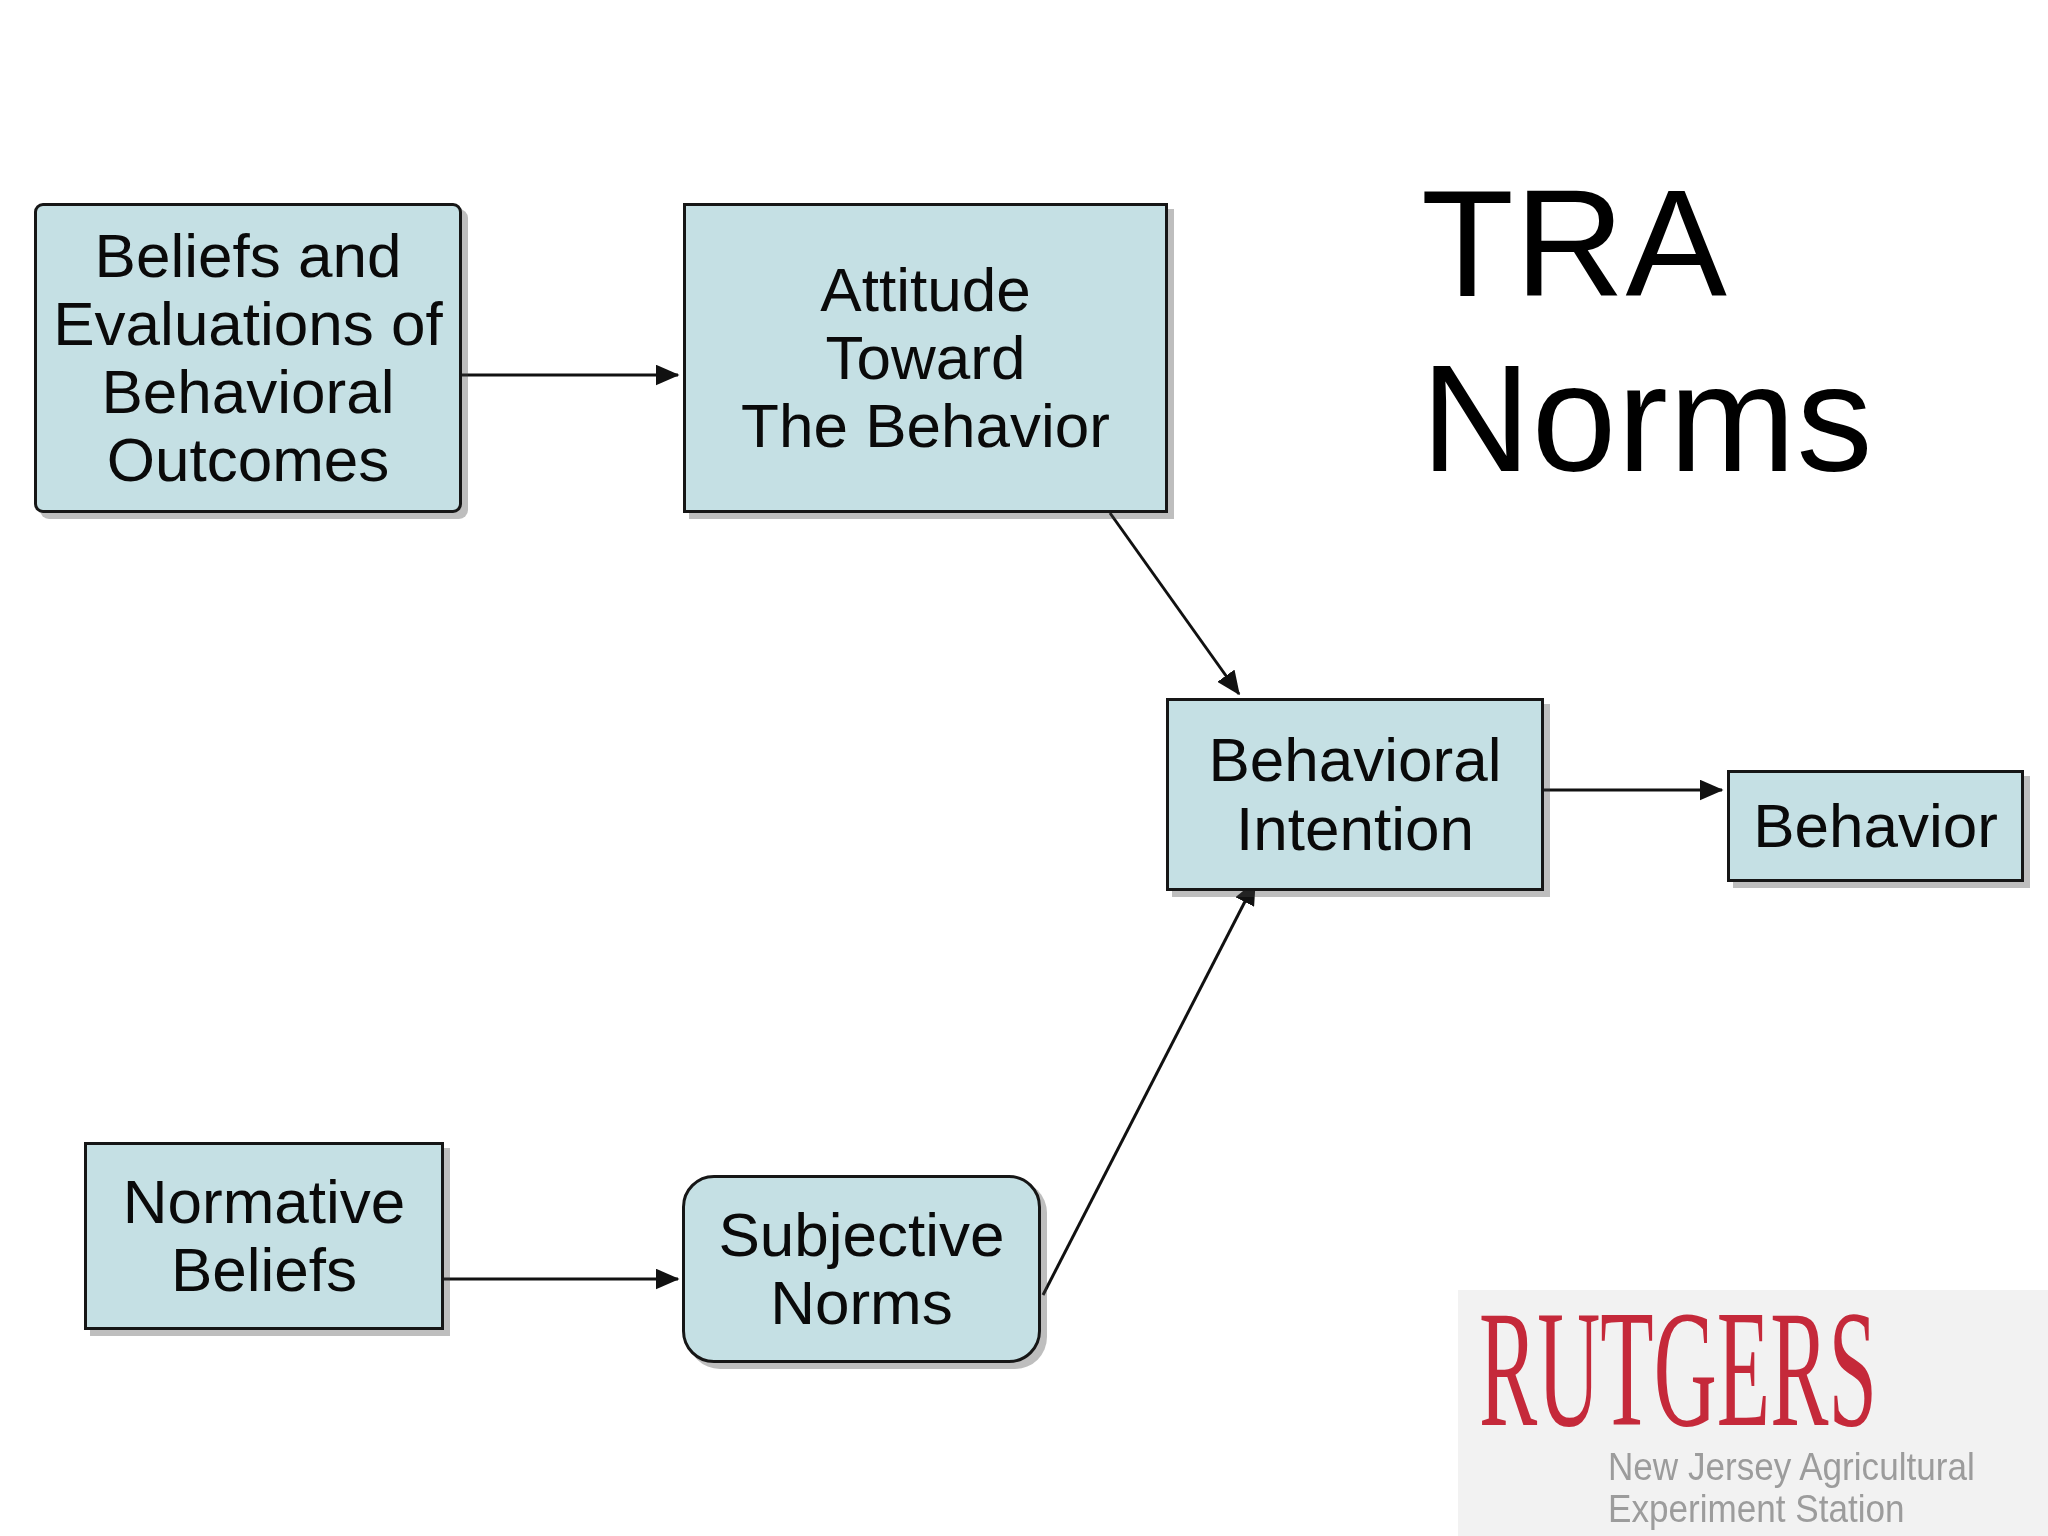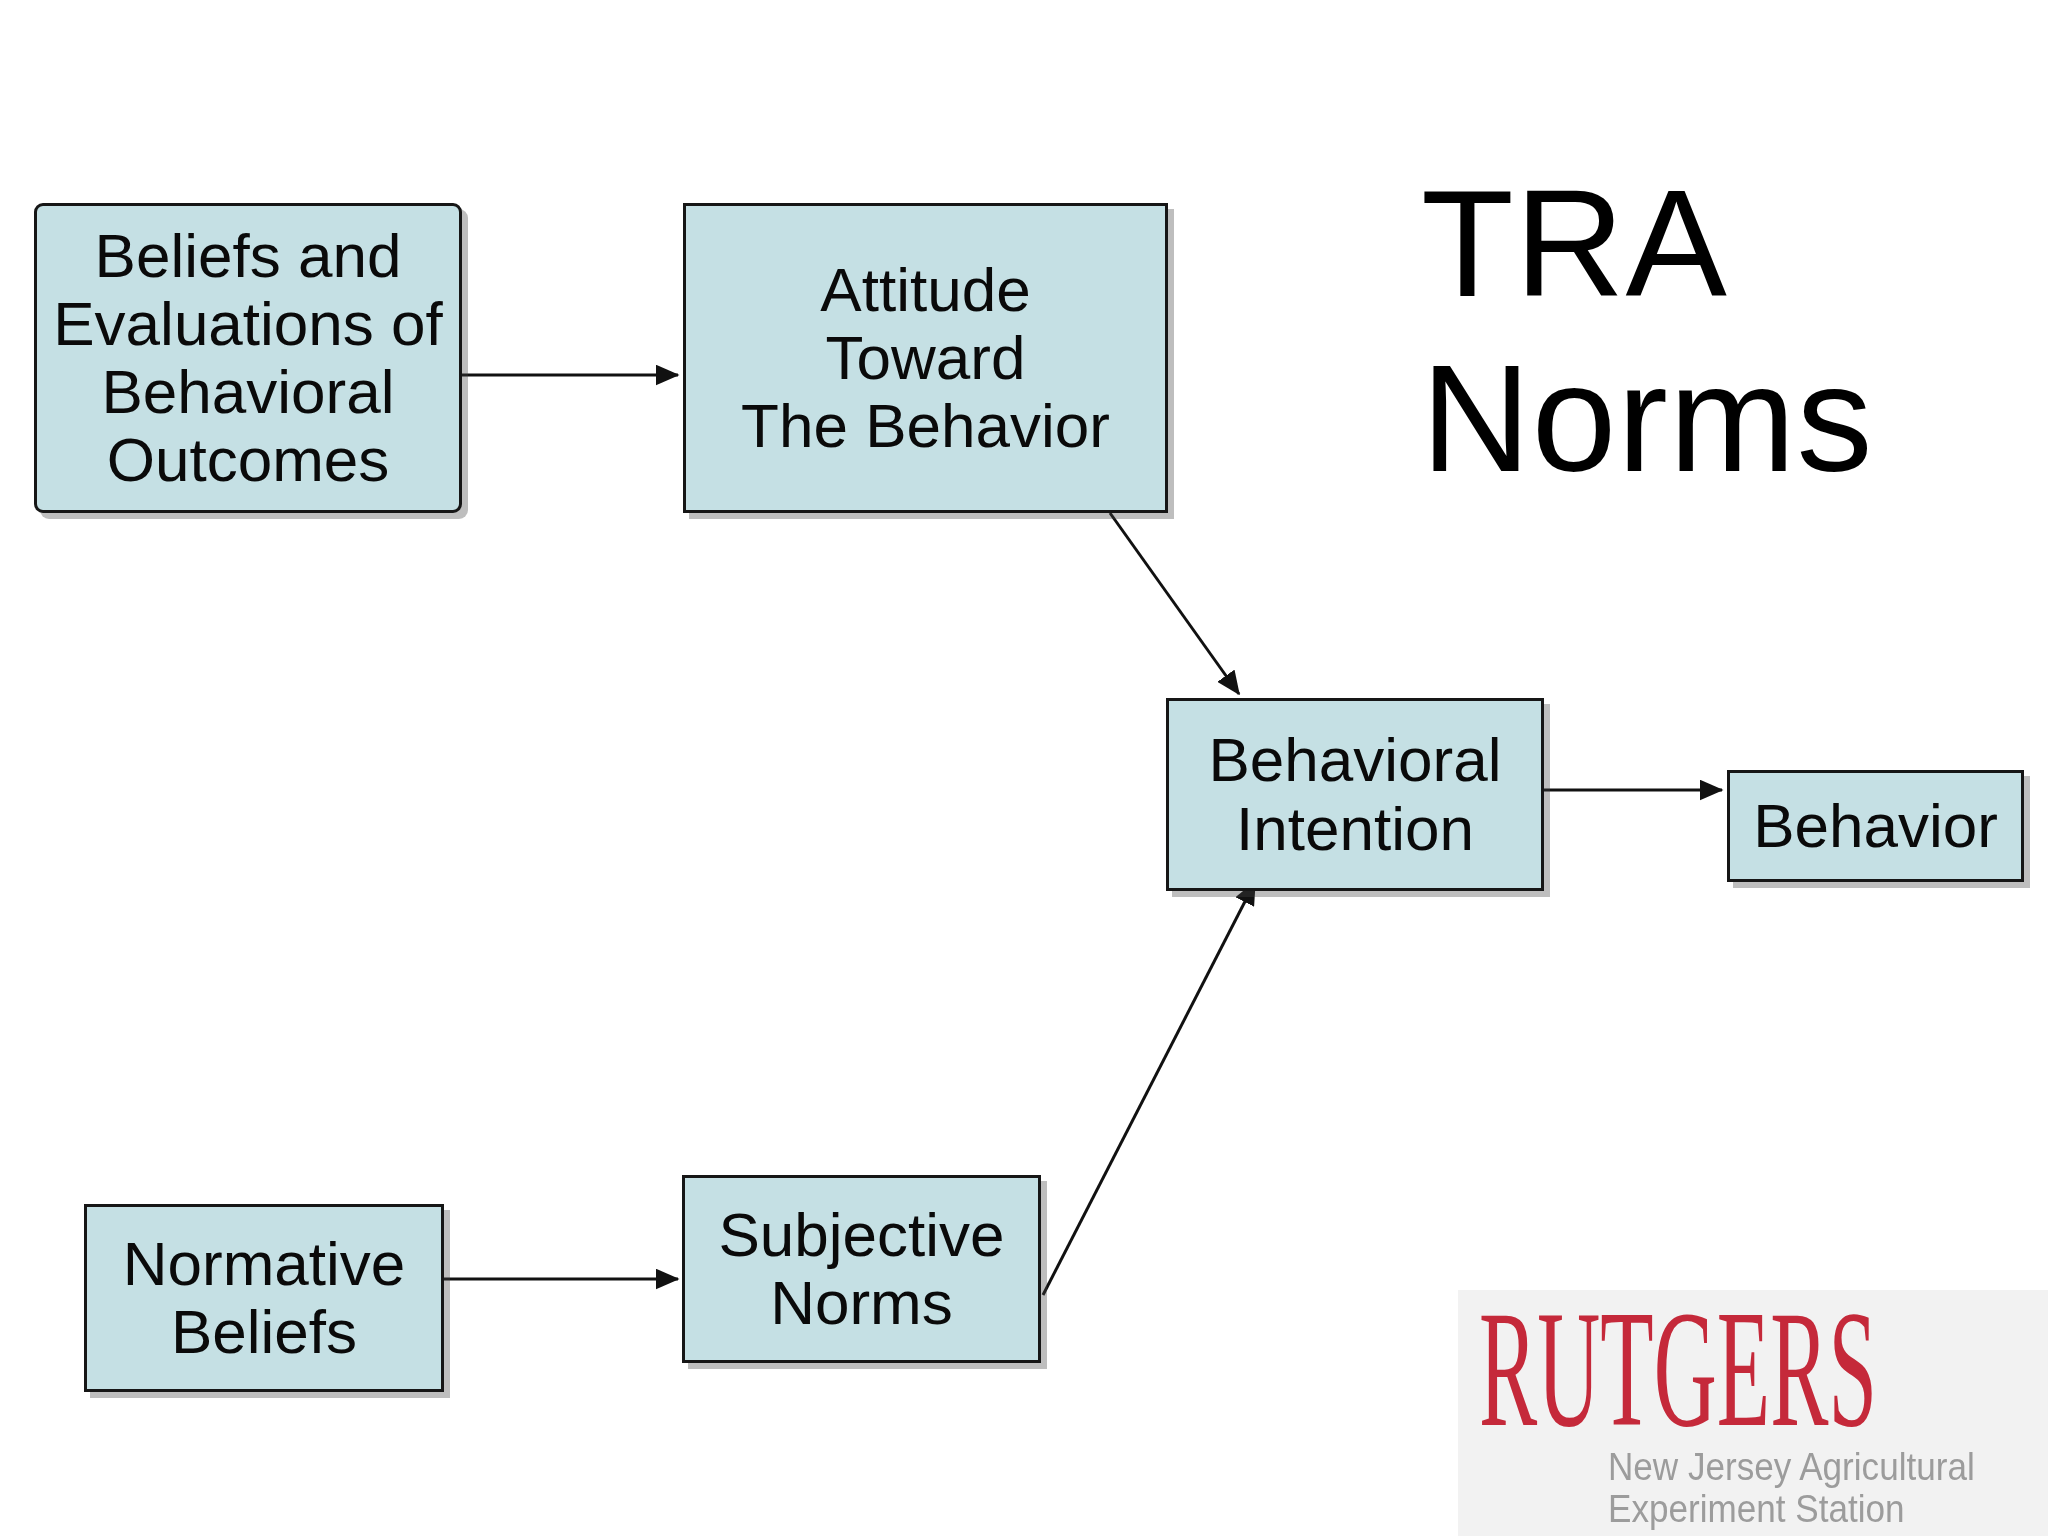--- a/index.html
+++ b/index.html
@@ -30,22 +30,22 @@
     display:flex;align-items:center;justify-content:center;
     text-align:center;
     color:#0a0a0a;
     font-size:62px;line-height:1.1;
     white-space:pre-line;
   }
   .node-beliefs    {left:34px;  top:203px;  width:428px; height:310px;border-radius:9px;}
   .node-attitude   {left:683px; top:203px;  width:485px; height:310px;}
   .node-intention  {left:1166px;top:698px;  width:378px; height:193px;}
   .node-behavior   {left:1727px;top:734px;  width:297px; height:112px;margin-top:36px;}
-  .node-normative  {left:84px;  top:1204px; width:360px; height:188px;text-align:center;}
-  .node-subjective {left:682px; top:1175px; width:359px; height:188px;}
+  .node-normative  {left:84px;  top:1142px; width:360px; height:188px;text-align:center;}
+  .node-subjective {left:682px; top:1175px; width:359px; height:188px;border-radius:32px;}
   .slide-title{
     position:absolute;left:1421px;top:156px;width:560px;
     color:var(--title_color);
     font-size:152px;font-weight:normal;line-height:1.15;
     letter-spacing:1px;
   }
   .logo-backdrop{
     position:absolute;left:1458px;top:1290px;width:590px;height:246px;
     background:var(--logo_backdrop);
   }

